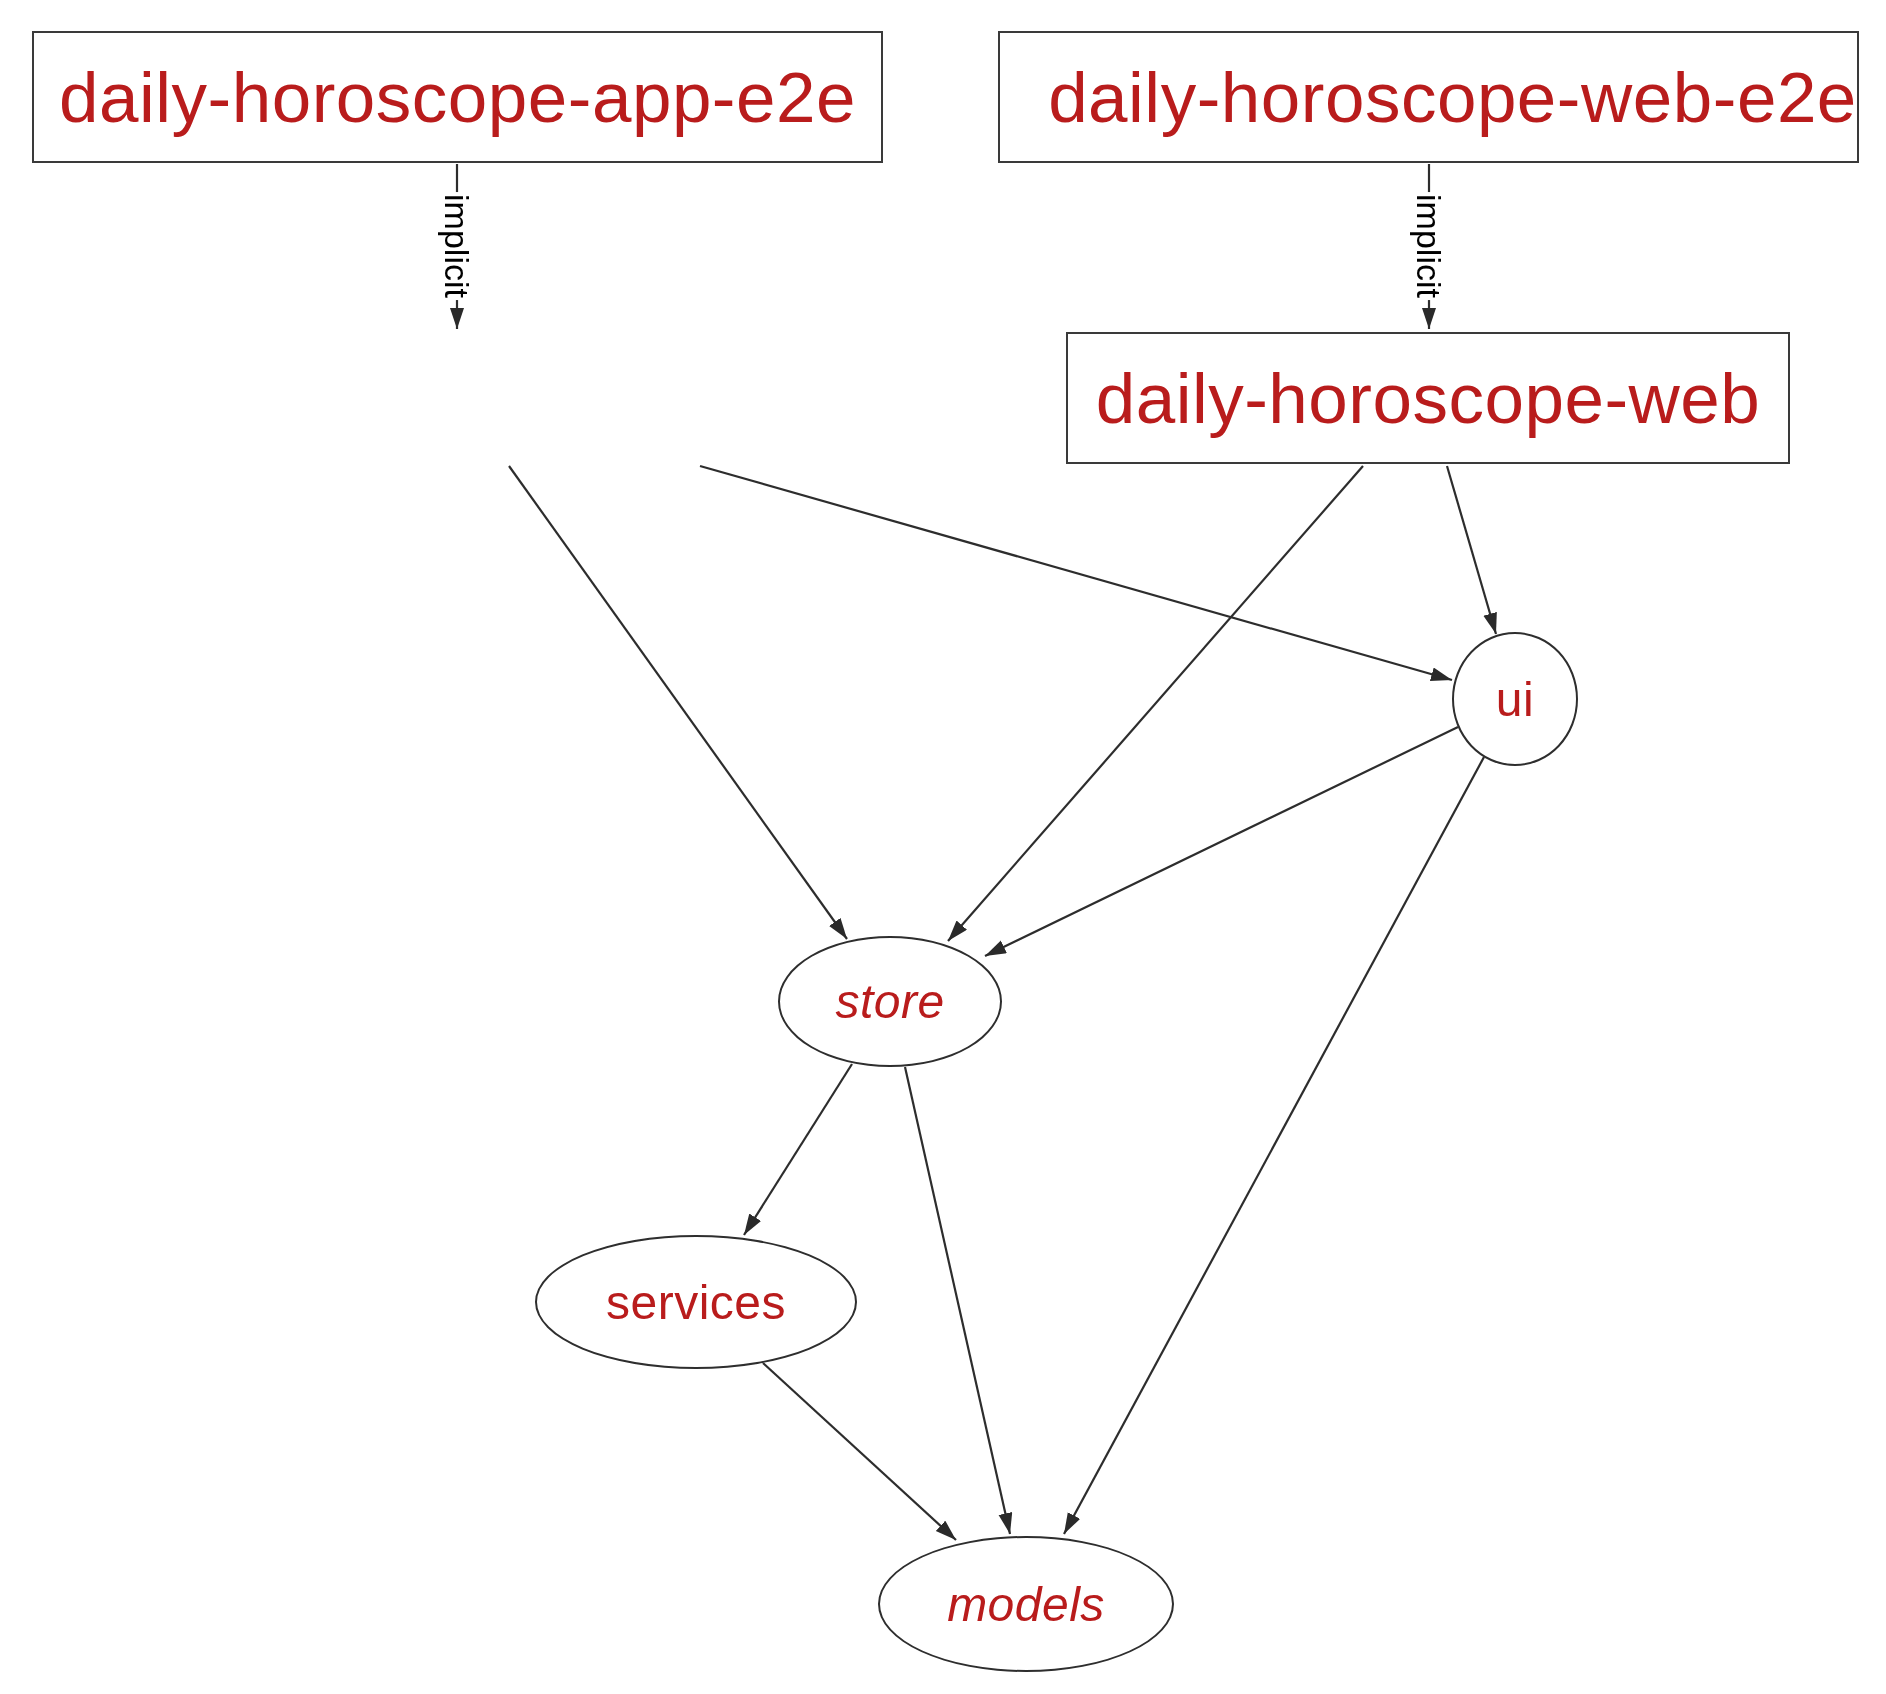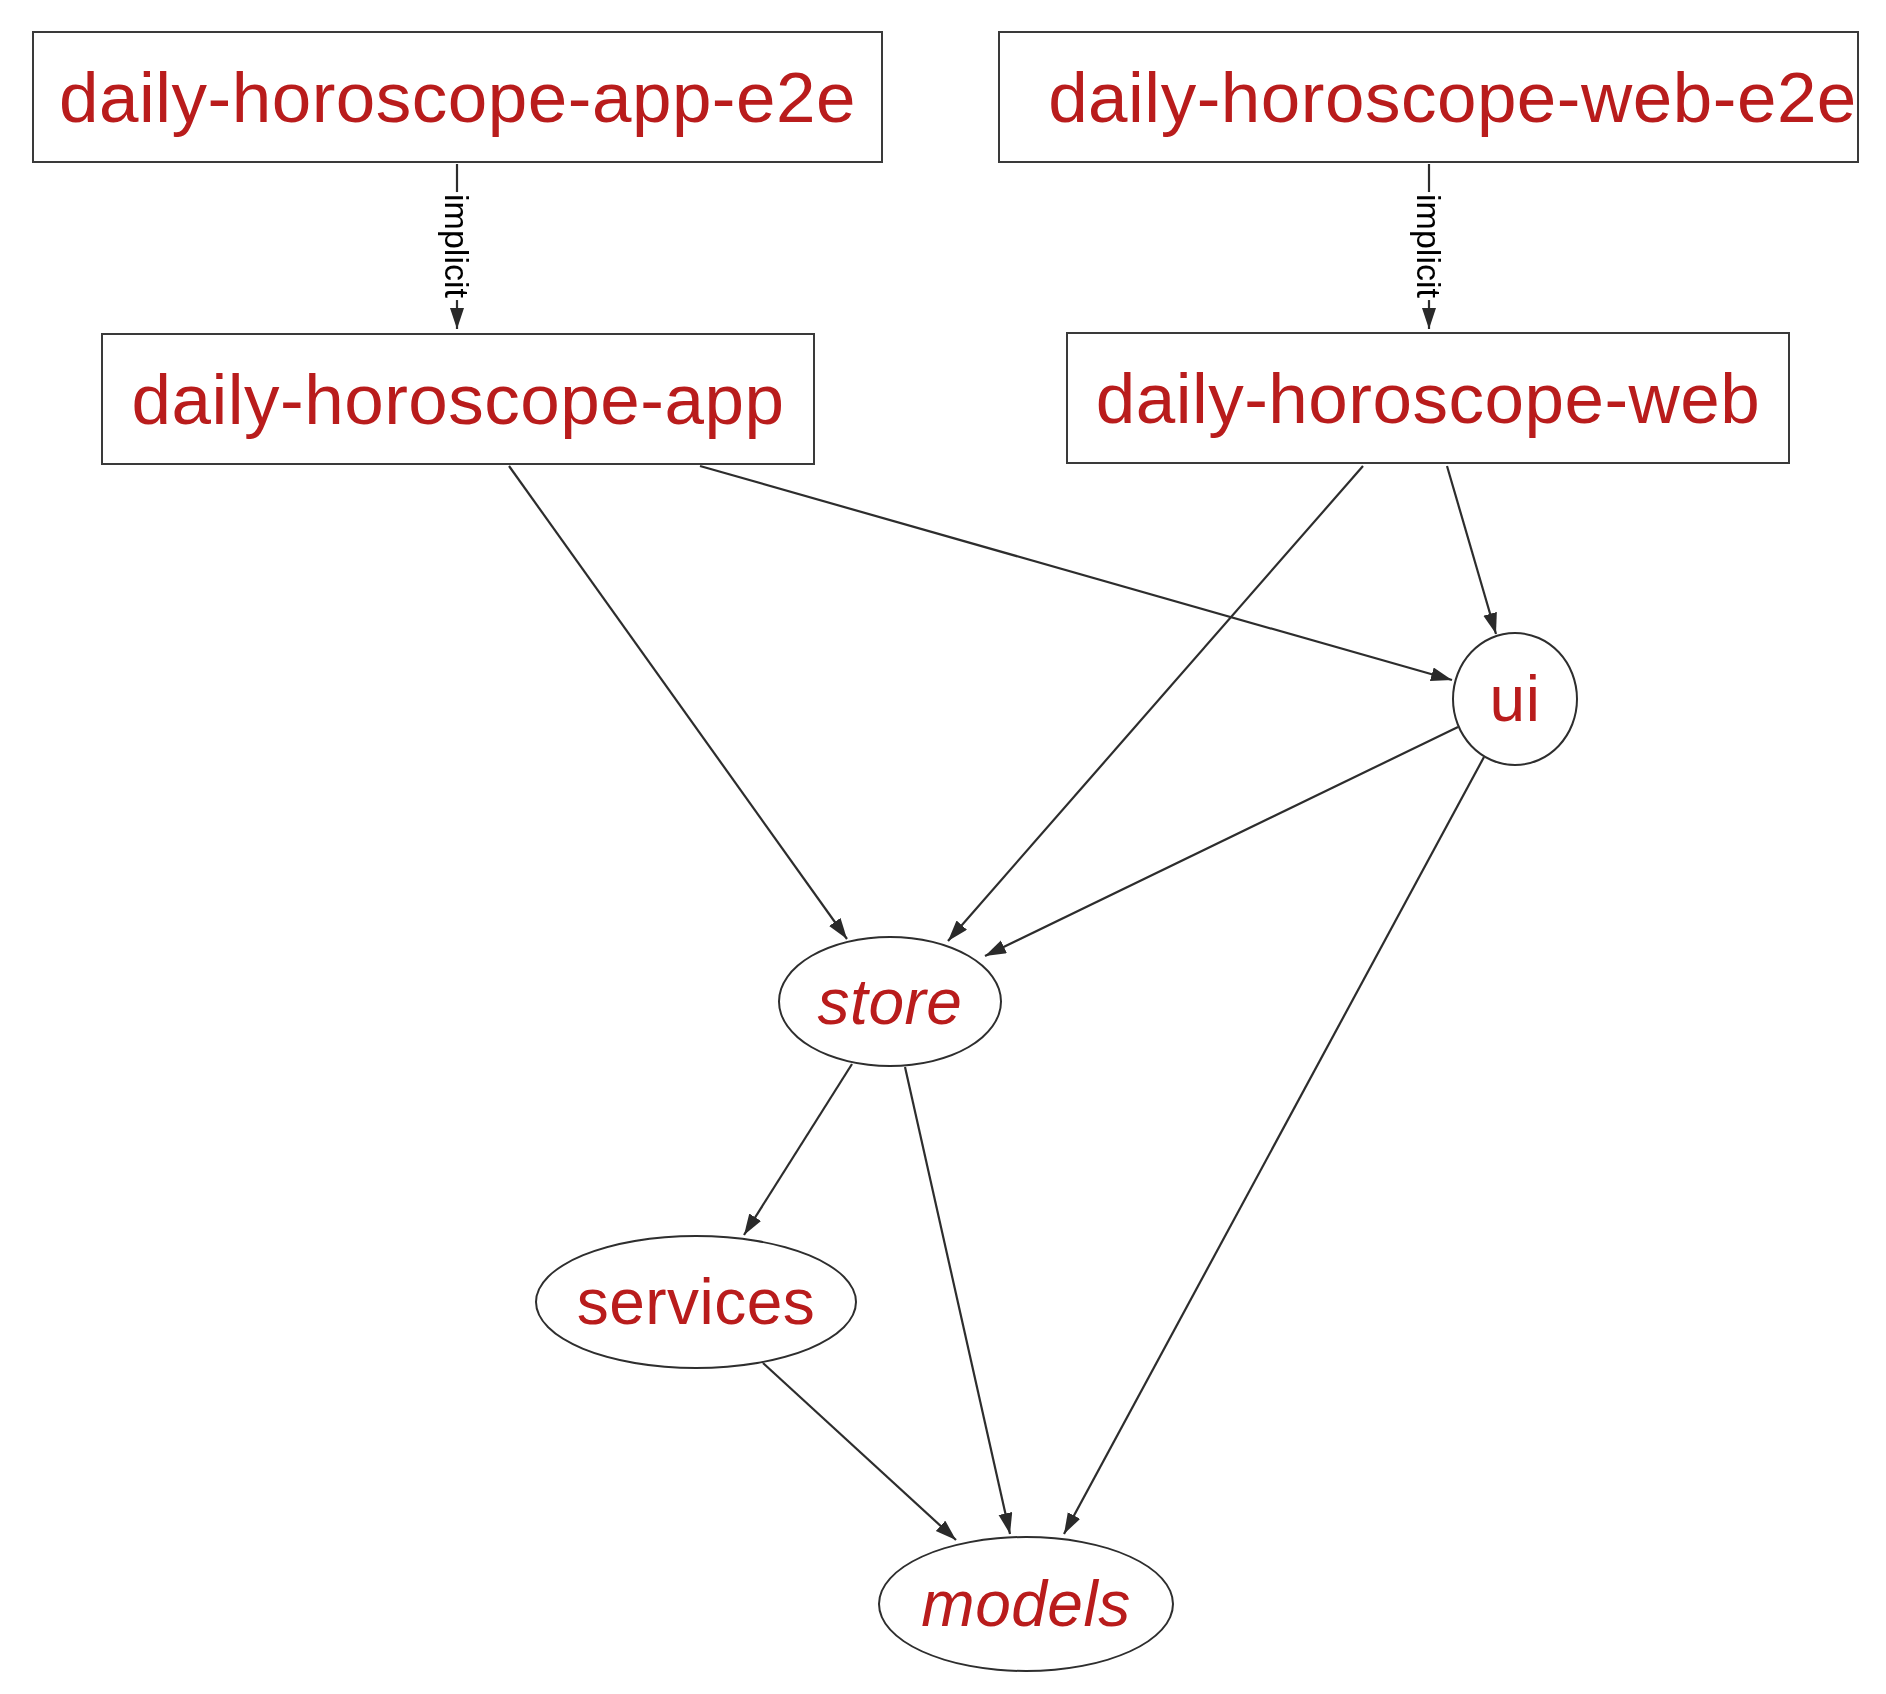--- a/index.html
+++ b/index.html
@@ -37,21 +37,21 @@
     z-index: 2;
     color: #b91c1c;
   }
   .node.rect {
     border: 2.5px solid #3a3a3a;
     font-size: 71px;
   }
   .node.ellipse {
     border: 2.5px solid #2e2e2e;
     border-radius: 50%;
-    font-size: 64px;
+    font-size: 48px;
   }
   .node span {
     white-space: nowrap;
     letter-spacing: 0.5px;
   }
   .edge-label {
     position: absolute;
     z-index: 3;
     background: #ffffff;
     color: #000000;
@@ -91,23 +91,20 @@
   <div class="edge-label" style="left:1429px; top:246px;">implicit</div>
 
   <div class="node rect" style="left:32px; top:31px; width:851px; height:132px;">
     <span>daily-horoscope-app-e2e</span>
   </div>
 
   <div class="node rect" style="left:998px; top:31px; width:861px; height:132px;padding-left:48px;">
     <span>daily-horoscope-web-e2e</span>
   </div>
 
-  <div class="node rect" style="left:101px; top:333px; width:714px; height:132px;">
-    <span>daily-horoscope-app</span>
-  </div>
 
   <div class="node rect" style="left:1066px; top:332px; width:724px; height:132px;">
     <span>daily-horoscope-web</span>
   </div>
 
   <div class="node ellipse" style="left:1452px; top:632px; width:126px; height:134px;">
     <span>ui</span>
   </div>
 
   <div class="node ellipse" style="left:778px; top:936px; width:224px; height:131px;font-style:italic;">

